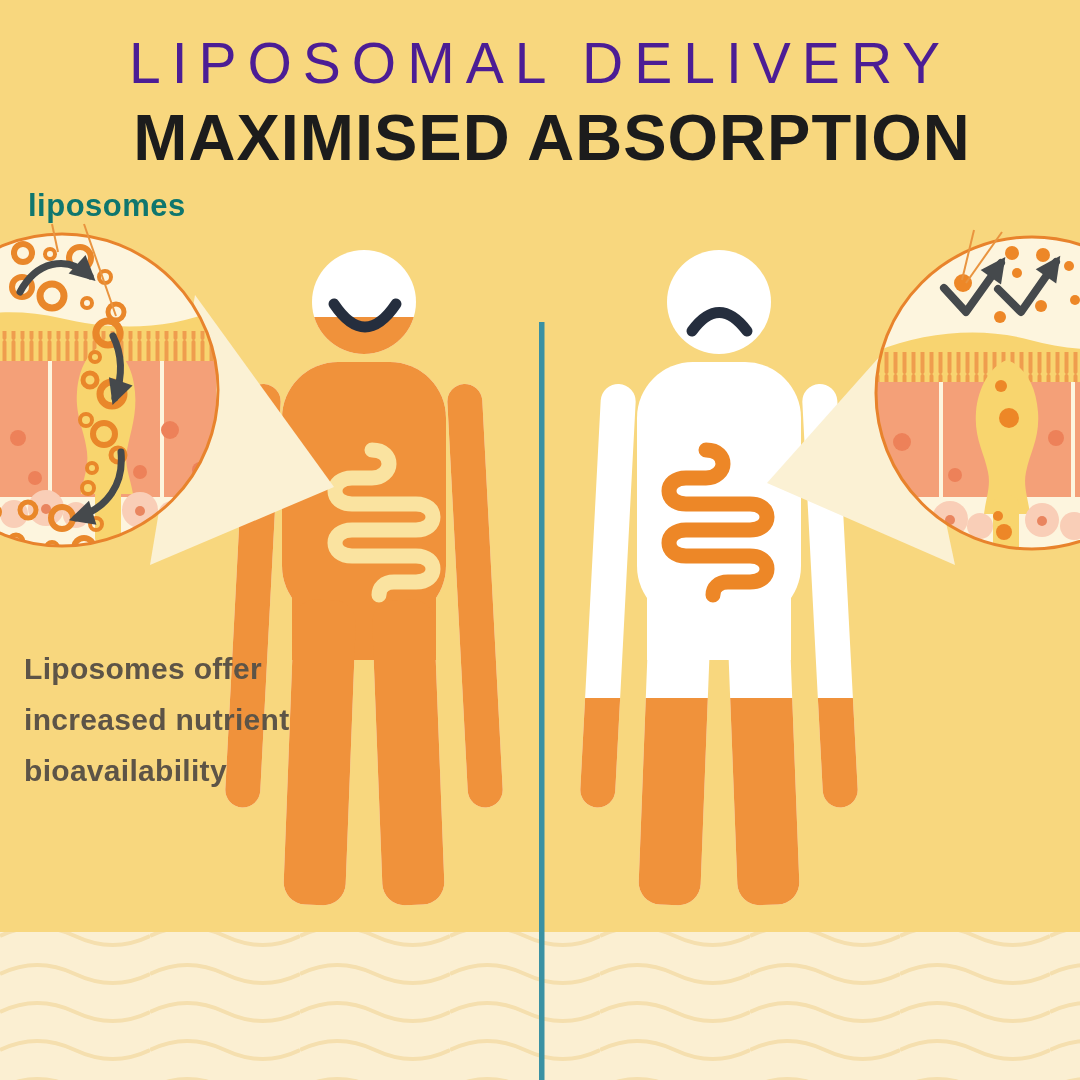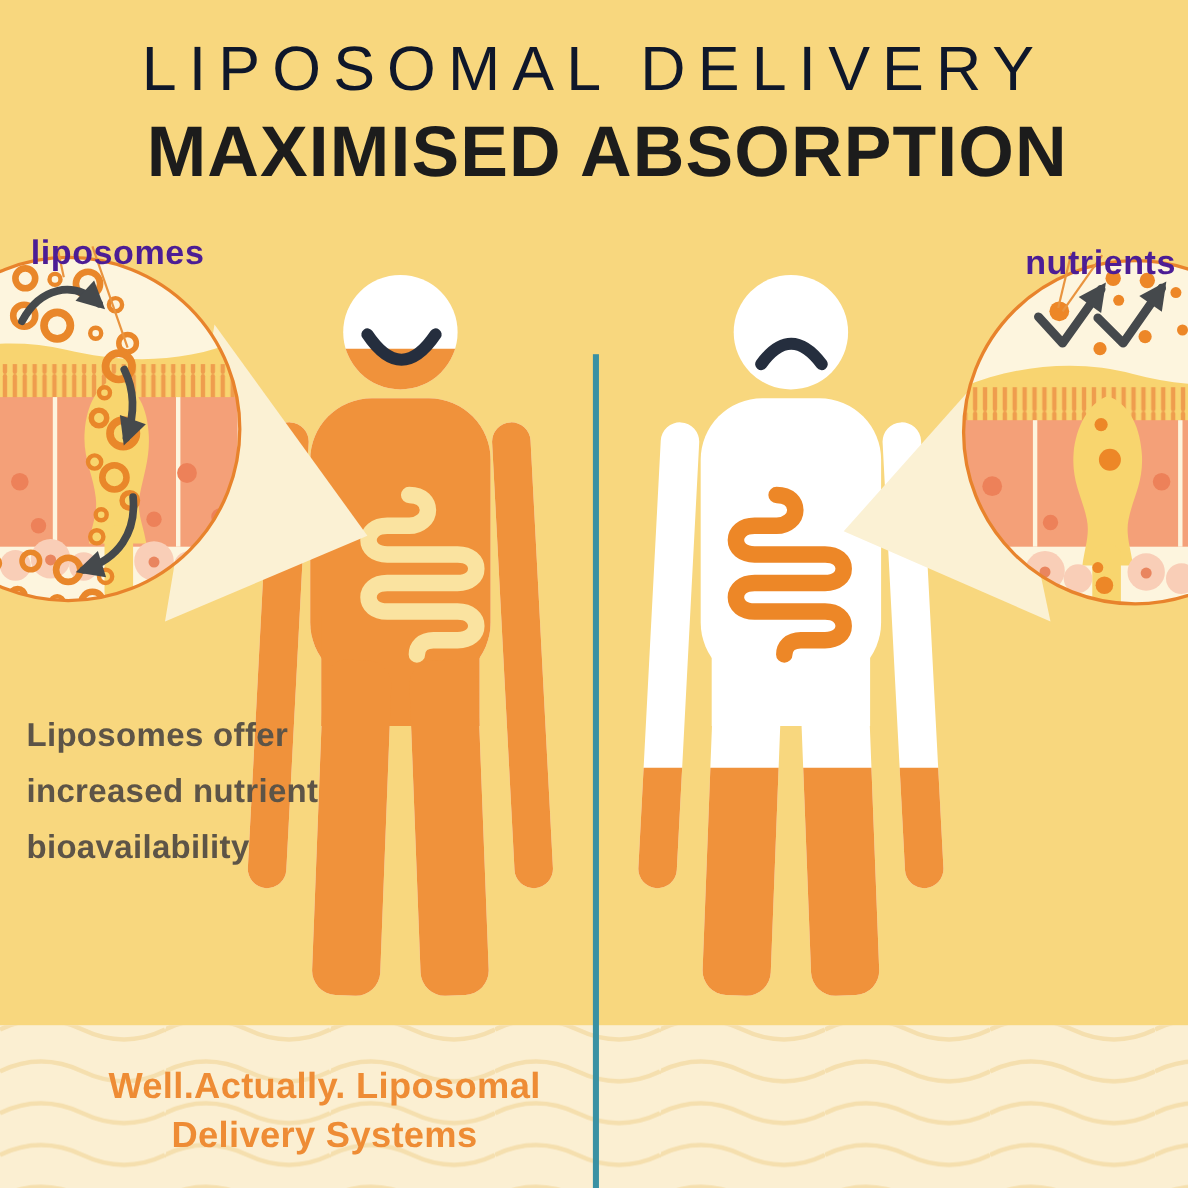--- a/index.html
+++ b/index.html
@@ -5,29 +5,29 @@
   html,body{margin:0;padding:0;background:#e8e8e8;}
   .canvas{
     position:relative;width:1080px;height:1080px;overflow:hidden;
     background:#F8D77E;
     font-family:"Liberation Sans", sans-serif;
   }
   .canvas svg{position:absolute;left:0;top:0;}
   .txt{position:absolute;margin:0;}
   .title1{
     left:0;right:0;top:30px;text-align:center;
-    font-size:57px;font-weight:400;letter-spacing:11px;color:#0f172a;
+    font-size:57px;font-weight:400;letter-spacing:11px;color:#4c1d95;
     font-family:"Liberation Sans",sans-serif;
   }
   .title2{
     left:0;right:0;top:100px;text-align:center;
     font-size:65px;font-weight:800;letter-spacing:1px;color:#1C1C1C;padding-left:24px;
   }
   .callout{
-    font-size:31px;font-weight:700;color:#4c1d95;letter-spacing:.5px;margin-top:24px;
+    font-size:31px;font-weight:700;color:#0f766e;letter-spacing:.5px;
   }
   .callout.left{left:28px;top:188px;}
   .callout.right{left:932px;top:197px;}
   .caption{
     left:24px;top:643px;width:300px;
     font-size:30px;font-weight:700;color:#5D5447;line-height:51px;
     white-space:pre-line;letter-spacing:.3px;
   }
   .footer{
     top:964px;font-size:33px;font-weight:700;color:#EE8C35;
@@ -255,22 +255,19 @@
     <line x1="84" y1="224" x2="116" y2="316"></line>
     <line x1="974" y1="230" x2="962" y2="280"></line>
     <line x1="1002" y1="232" x2="966" y2="283"></line>
   </g>
 </svg>
 
 <p class="txt title1">LIPOSOMAL DELIVERY</p>
 <p class="txt title2">MAXIMISED ABSORPTION</p>
 
 <p class="txt callout left">liposomes</p>
-<p class="txt callout right">nutrients</p>
 
 <p class="txt caption">Liposomes offer
 increased nutrient
 bioavailability</p>
 
-<p class="txt footer left">Well.Actually. Liposomal
-Delivery Systems</p>
 
 </div>
 
 </body></html>

